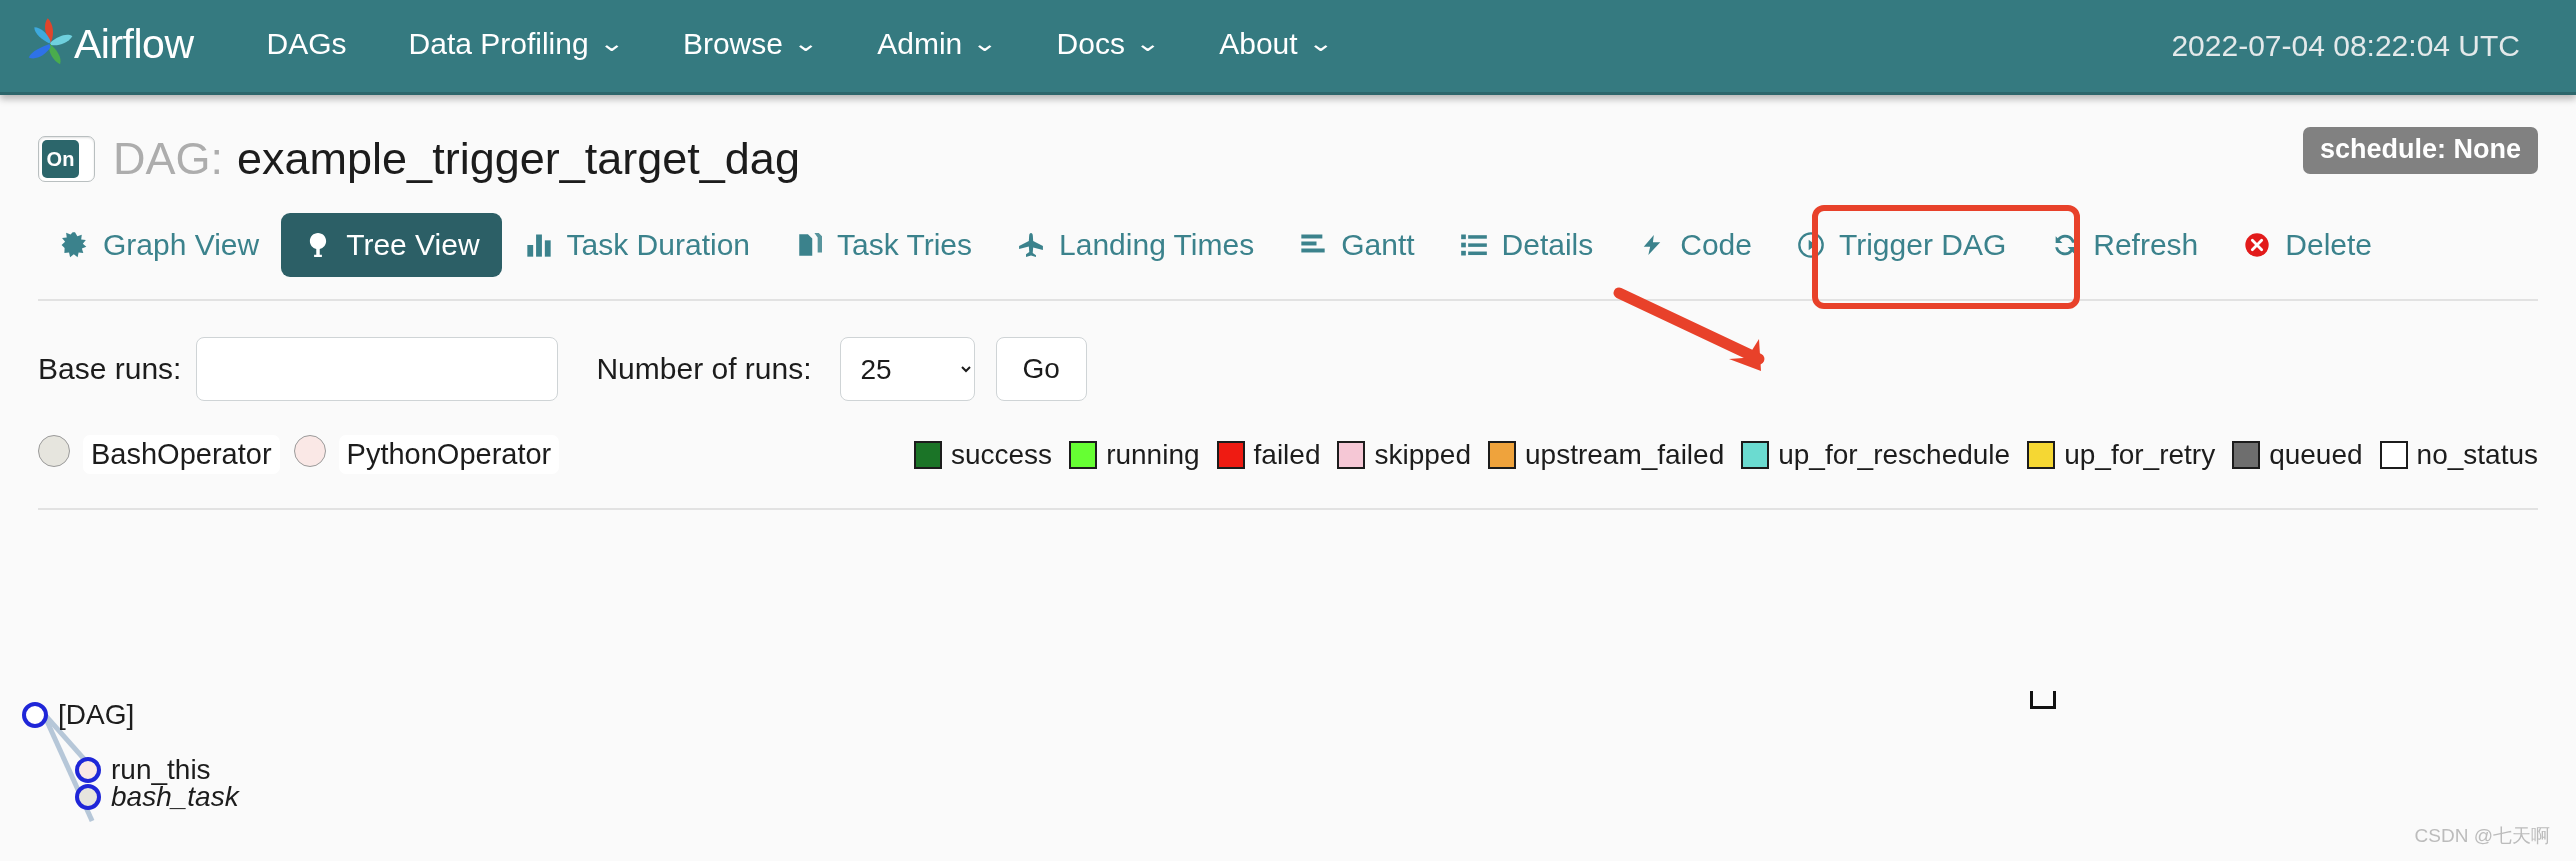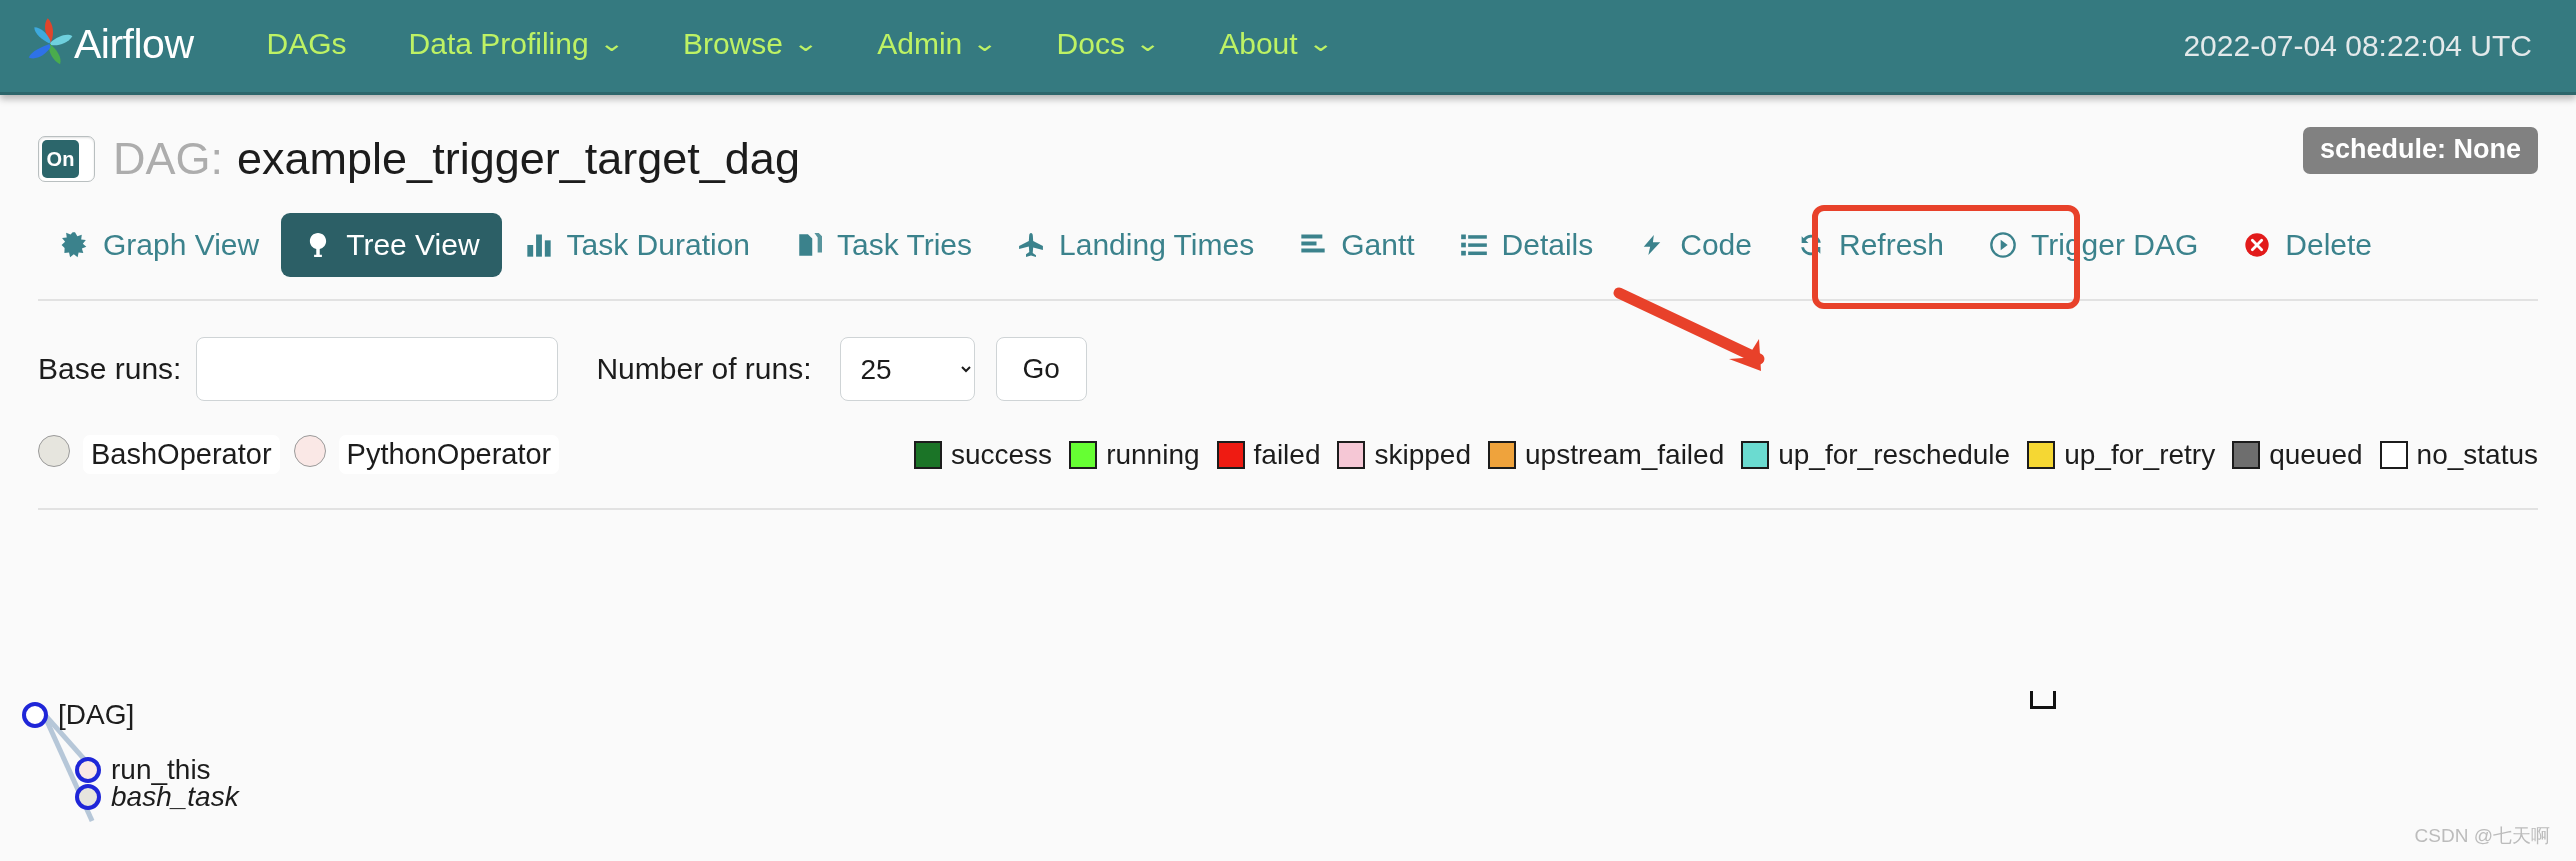--- a/index.html
+++ b/index.html
@@ -33,39 +33,39 @@
   .brand-logo { width: 56px; height: 56px; margin-right: 2px; flex: none; }
   .brand-text {
     color: #ffffff;
     font-size: 41px;
     letter-spacing: -0.5px;
     line-height: 1;
     margin-left: -6px;
   }
   .nav-links { display: flex; align-items: center; }
   .nav-item {
-    color: #bef264;
+    color: #ffffff;
     font-size: 30px;
     padding: 0 31px;
     text-decoration: none;
     display: flex;
     align-items: center;
     white-space: nowrap;
     cursor: pointer;
   }
   .caret {
     display: inline-block;
     margin-left: 13px;
     font-size: 23px;
     line-height: 1;
     transform: scaleX(1.35) translateY(-1px);
   }
   .nav-clock {
     position: absolute;
-    right: 44px;
+    right: 56px;
     top: 50%;
     transform: translateY(-50%);
     color: #e3e9ea;
     font-size: 30px;
     white-space: nowrap;
   }
 
   
   .content { padding: 0 38px; position: relative; }
 
@@ -415,36 +415,36 @@
       <span class="ticon">
         <svg width="22" height="28" viewBox="0 0 24 24" fill="#3b828c">
             <path d="M14 1L3 14h7l-2 9L21 9h-8z"></path>
           </svg>
       </span>
       <span>Code</span>
     </a>
 
     <a class="tab">
       <span class="ticon">
+        <svg width="28" height="28" viewBox="0 0 24 24">
+            <circle cx="12" cy="12" r="10" fill="none" stroke="#3b828c" stroke-width="2"></circle>
+            <path d="M10 7.5l6 4.5-6 4.5z" fill="#3b828c"></path>
+          </svg>
+      </span>
+      <span>Trigger DAG</span>
+    </a>
+
+    <a class="tab">
+      <span class="ticon">
         <svg width="28" height="28" viewBox="0 0 24 24" fill="#3b828c">
             <path d="M4 4.5v5.8h5.8L7.4 8A6 6 0 0 1 18 10h2.4A8.4 8.4 0 0 0 5.7 6.2z"></path>
             <path d="M20 19.5v-5.8h-5.8l2.4 2.3A6 6 0 0 1 6 14H3.6a8.4 8.4 0 0 0 14.7 3.8z"></path>
           </svg>
       </span>
       <span>Refresh</span>
-    </a>
-
-    <a class="tab">
-      <span class="ticon">
-        <svg width="28" height="28" viewBox="0 0 24 24">
-            <circle cx="12" cy="12" r="10" fill="none" stroke="#3b828c" stroke-width="2"></circle>
-            <path d="M10 7.5l6 4.5-6 4.5z" fill="#3b828c"></path>
-          </svg>
-      </span>
-      <span>Trigger DAG</span>
     </a>
 
     <a class="tab">
       <span class="ticon">
         <svg width="28" height="28" viewBox="0 0 24 24">
             <circle cx="12" cy="12" r="10" fill="#e21b1b"></circle>
             <path d="M8 8l8 8M16 8l-8 8" stroke="#ffffff" stroke-width="2.4" stroke-linecap="round"></path>
           </svg>
       </span>
       <span>Delete</span>

